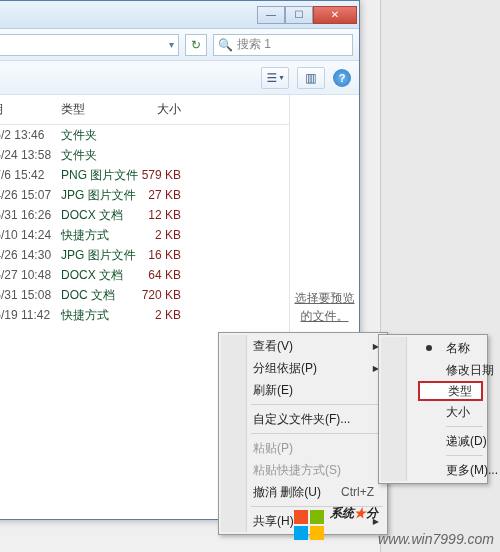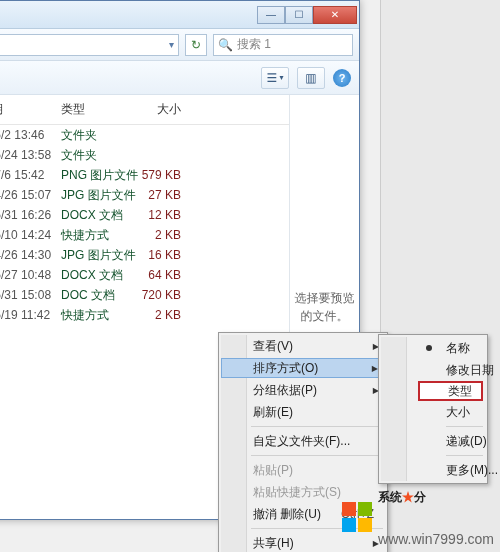--- a/index.html
+++ b/index.html
@@ -29,21 +29,21 @@
 .col-date { width:70px; padding-left:0;}
 .col-type { width:80px; }
 .col-size { width:60px; text-align:right; padding-right:20px;}
 .hdr { color:#333; font-size:12px;}
 .rows { }
 .row { display:flex; height:20px; align-items:center; color:#333;}
 .row .c1 { width:70px; color:#555;}
 .row .c2 { width:80px; color:#14532d;}
 .row .c3 { width:60px; text-align:right; padding-right:20px; color:#7f1d1d;}
 
-.preview { width:70px; border-left:1px solid #e0e6ec; display:flex; align-items:center; justify-content:center; text-align:center; color:#666; padding:4px; line-height:1.5;}
+.preview { width:70px; border-left:1px solid #e0e6ec; display:flex; align-items:center; justify-content:center; text-align:center; color:#666; padding:4px; line-height:1.5;text-decoration:underline;}
 
 
 .bgstrip { position:absolute; right:0; top:0; width:120px; height:552px; background:#e9e9e9; border-left:1px solid #ccc;}
 
 
 .ctx { position:absolute; background:#f0f0f0; border:1px solid #9a9a9a; box-shadow:2px 2px 4px rgba(0,0,0,0.25); padding:2px; }
 .ctx .gutter { position:absolute; left:2px; top:2px; bottom:2px; width:26px; background:#e8e8e8; border-right:1px solid #d6d6d6;}
 .ctx-item { position:relative; height:22px; display:flex; align-items:center; padding-left:32px; padding-right:20px; color:#222; white-space:nowrap;}
 .ctx-item.disabled { color:#9a9a9a; }
 .ctx-item.has-sub::after { content:"▶"; font-size:8px; position:absolute; right:6px; color:#333;}
@@ -56,21 +56,21 @@
 .radio-dot { position:absolute; left:10px; width:6px; height:6px; border-radius:50%; background:#333;}
 .ctx2 .boxed { border:2px solid #c1272d; background:#fff; height:20px; margin:0 2px; padding-left:28px;}
 
 
 .watermark { position:absolute; right:6px; bottom:6px; display:flex; align-items:center; gap:6px;}
 .mslogo { display:grid; grid-template-columns:14px 14px; grid-template-rows:14px 14px; gap:2px;}
 .mslogo div:nth-child(1){background:#f25022;}
 .mslogo div:nth-child(2){background:#7fba00;}
 .mslogo div:nth-child(3){background:#00a4ef;}
 .mslogo div:nth-child(4){background:#ffb900;}
-.wmtext { display:flex; flex-direction:column; line-height:1;}
+.wmtext { display:flex; flex-direction:row; line-height:1;font-style:italic;}
 .wmtext .t1{font-size:16px; font-weight:bold; color:#222;}
 .wmtext .t2{font-size:14px; color:#666;margin-top:28px;}
 .wmtext .accent{color:#f25022;}
 </style>
 </head>
 <body>
 
 <div class="bgstrip"></div>
 
 <div class="window">
@@ -161,23 +161,20 @@
       <span>选择要预览的文件。</span>
     </div>
   </div>
 </div>
 
 <div class="ctx ctx1">
   <div class="gutter"></div>
   <div class="ctx-item has-sub">
       <span>查看(V)</span>
     </div>
-  <div class="ctx-item has-sub highlight">
-      <span>排序方式(O)</span>
-    </div>
   <div class="ctx-item has-sub">
       <span>分组依据(P)</span>
     </div>
   <div class="ctx-item">
       <span>刷新(E)</span>
     </div>
   <div class="ctx-sep"></div>
   <div class="ctx-item">
       <span>自定义文件夹(F)...</span>
     </div>

